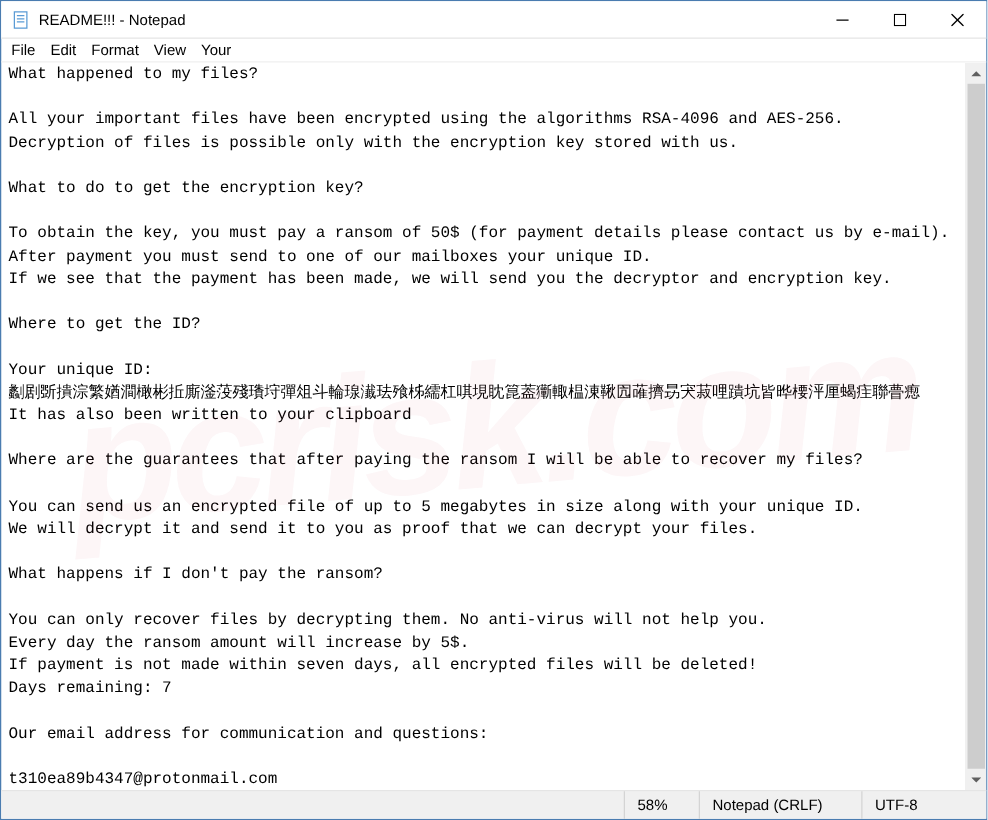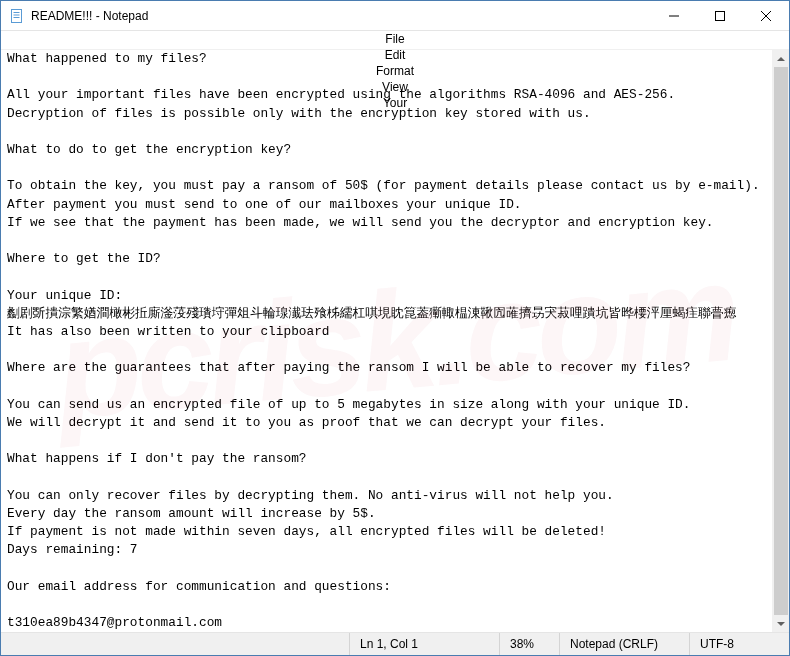--- a/index.html
+++ b/index.html
@@ -8,21 +8,21 @@
 
   
   .titlebar { height: 30px; background: #fff; display: flex; align-items: center; border-bottom: 1px solid #e5e5e5; }
   .titlebar .icon { width: 16px; height: 16px; margin: 0 6px 0 8px; display: flex; align-items: center; justify-content: center; }
   .titlebar .title { font-size: 12px; color: #000; flex: 0 0 auto; text-align: center; }
   .titlebar .spacer { flex: 1; }
   .winbtn { width: 46px; height: 30px; display: flex; align-items: center; justify-content: center; color: #000; }
   .winbtn svg { width: 10px; height: 10px; }
 
   
-  .menubar { height: 19px; display: flex; align-items: center; padding: 0 2px; font-size: 12px; border-bottom: 1px solid #f0f0f0; flex-direction: column; }
+  .menubar { height: 19px; display: flex; align-items: center; padding: 0 2px; font-size: 12px; border-bottom: 1px solid #f0f0f0; }
   .menubar .menuitem { padding: 1px 6px; cursor: default; }
 
   
   .content-wrap { flex: 1; position: relative; overflow: hidden; }
   .content { position: absolute; inset: 0; padding: 0 4px 0 6px; font-family: Liberation Mono, monospace; font-size: 12.8px; line-height: 18.2px; color: #000; white-space: pre; overflow: auto; }
   .scrollbar-v { position: absolute; right: 0; top: 0; bottom: 0; width: 17px; background: #f0f0f0; display: flex; flex-direction: column; border-left: 1px solid #f0f0f0; }
   .sb-btn { height: 17px; display: flex; align-items: center; justify-content: center; color: #606060; }
   .sb-track { flex: 1; position: relative; }
   .sb-thumb { position: absolute; left: 1px; right: 1px; top: 0; height: 100%; background: #cdcdcd; }
 
@@ -125,19 +125,18 @@
         <svg width="8" height="8" viewBox="0 0 8 8">
             <path d="M0 2 L4 6 L8 2 Z" fill="#606060"></path>
           </svg>
       </div>
     </div>
     <div class="watermark">pcrisk.com</div>
   </div>
 
   <div class="statusbar">
     <div class="grow"></div>
-    <div class="cell" style="width:150px">Ln 1, Col 1</div>
-    <div class="cell" style="width:60px">38%</div>
+    <div class="cell" style="width:60px">58%</div>
     <div class="cell" style="width:130px">Notepad (CRLF)</div>
     <div class="cell" style="width:100px">UTF-8</div>
   </div>
 
 </div>
 
 </body></html>

